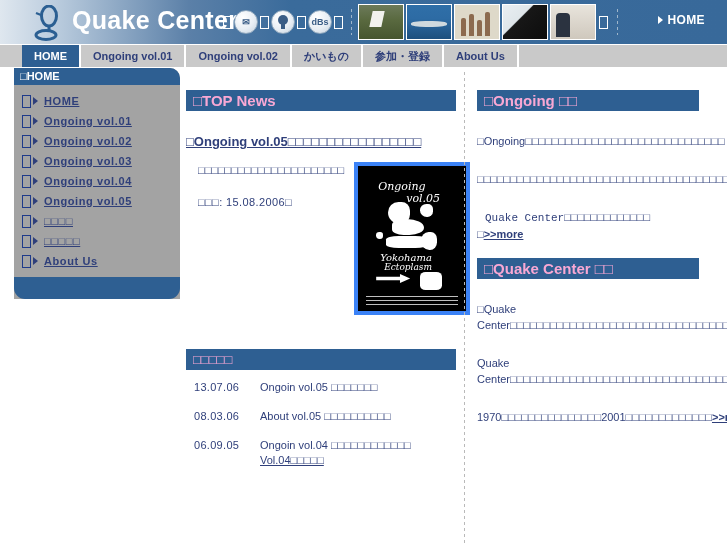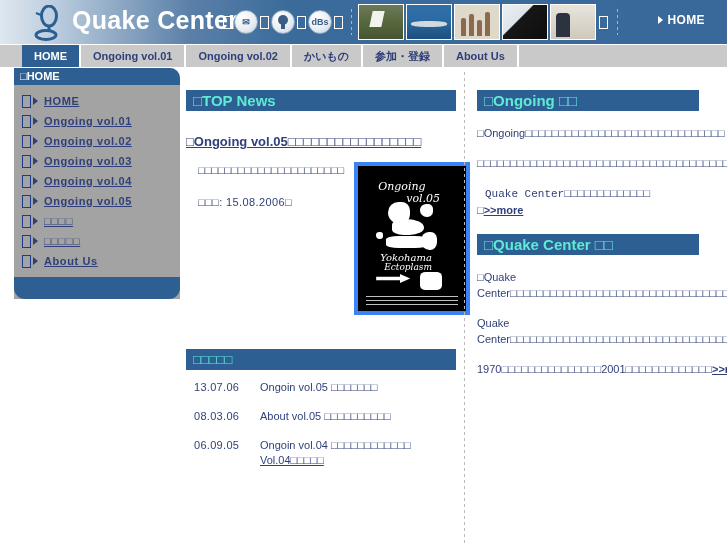--- a/index.html
+++ b/index.html
@@ -96,21 +96,21 @@
   .side-foot{
     height:22px;background:#2e5f92;
     border-bottom-right-radius:11px;border-bottom-left-radius:11px;
     margin-top:2px;
   }
 
   
   .col-mid{position:absolute;left:186px;top:90px;width:270px;}
   .panel-head{
     height:21px;line-height:21px;padding-left:7px;
-    background:#2e5f92;color:#5eead4;font-weight:bold;font-size:15px;
+    background:#2e5f92;color:#f9a8d4;font-weight:bold;font-size:15px;
   }
   .panel-head.small{font-size:13px;}
   .news-headline{
     margin-top:22px;font-size:13px;font-weight:bold;color:#2f3f7a;
     text-decoration:underline;line-height:17px;cursor:pointer;
   }
   .news-body{display:flex;margin-top:12px;}
   .news-text{width:150px;padding-left:12px;}
   .news-desc{font-size:11px;line-height:16px;color:#2f3f7a;}
   .news-date{margin-top:18px;font-size:11px;color:#2f3f7a;letter-spacing:.4px;}
@@ -131,21 +131,21 @@
   .nl-date{width:66px;flex:none;letter-spacing:.3px;color:#2f3f7a;}
   .nl-text{color:#2f3f7a;}
   .nl-sub{text-decoration:underline;cursor:pointer;display:block;}
 
   
   .vdash{
     position:absolute;left:464px;top:72px;width:1px;height:473px;
     background:repeating-linear-gradient(180deg,#b9b9b9 0 3px,transparent 3px 6px);
   }
   .col-right{position:absolute;left:477px;top:90px;width:222px;}
-  .r-para{font-size:11px;line-height:16px;color:#2f3f7a;margin-top:14px;}
+  .r-para{font-size:11px;line-height:16px;color:#2f3f7a;margin-top:22px;}
   .r-para.indent{padding-left:8px;}
   .more{font-weight:bold;text-decoration:underline;color:#2f3f7a;cursor:pointer;}
   .mono{font-family:"Liberation Mono", monospace;letter-spacing:0px;}
 </style>
 </head>
 <body>
 
 <div class="page">
 
   <div class="header">

